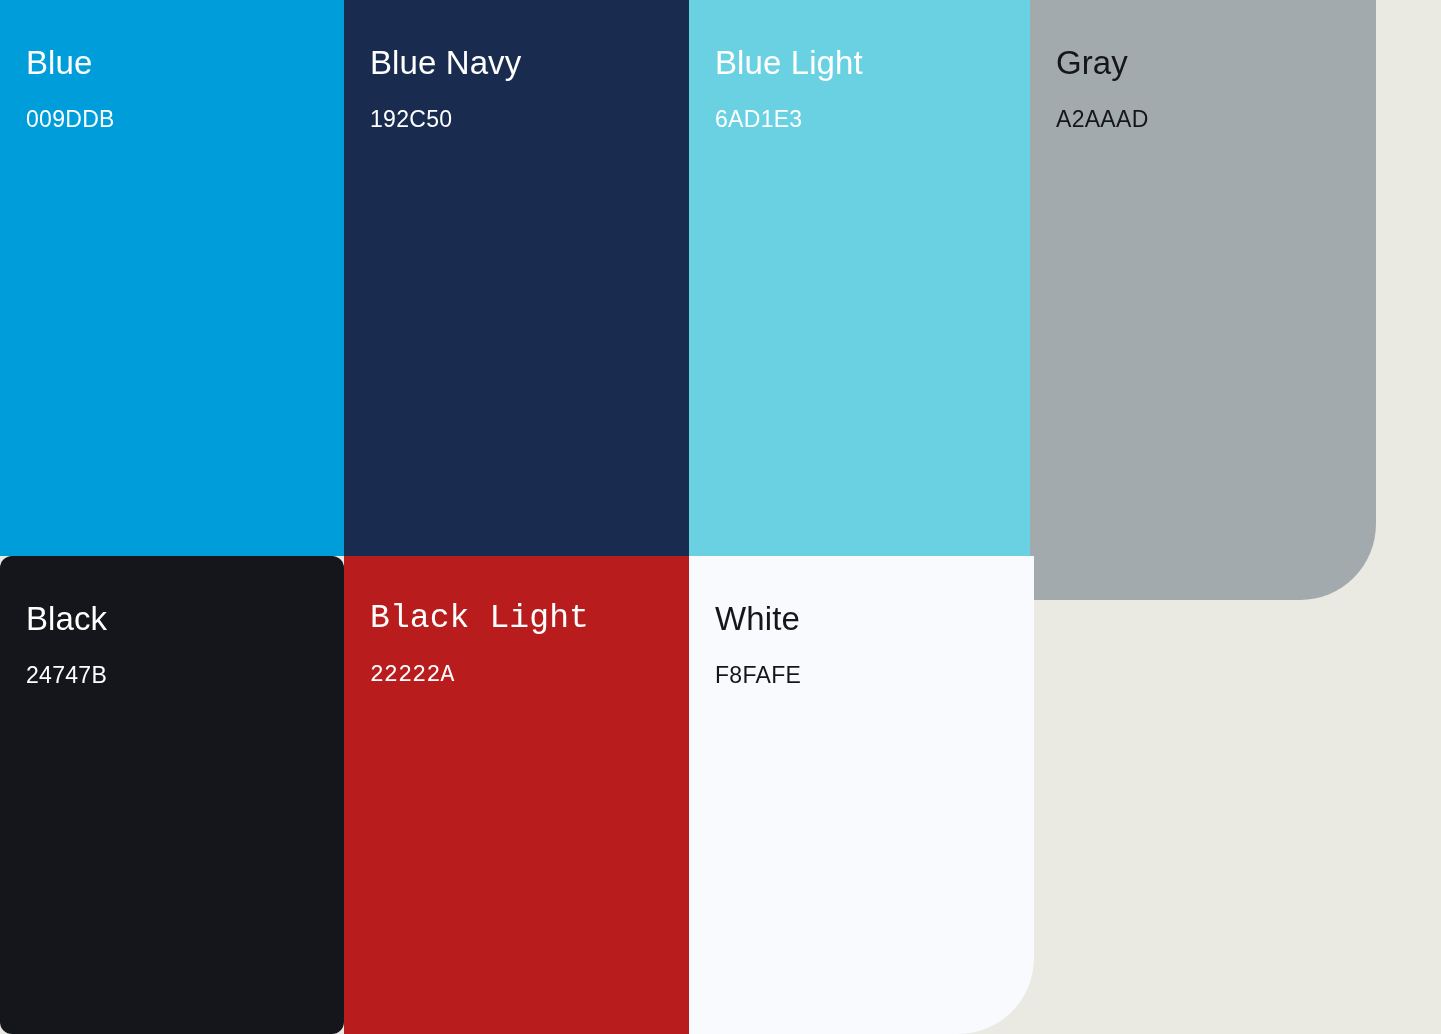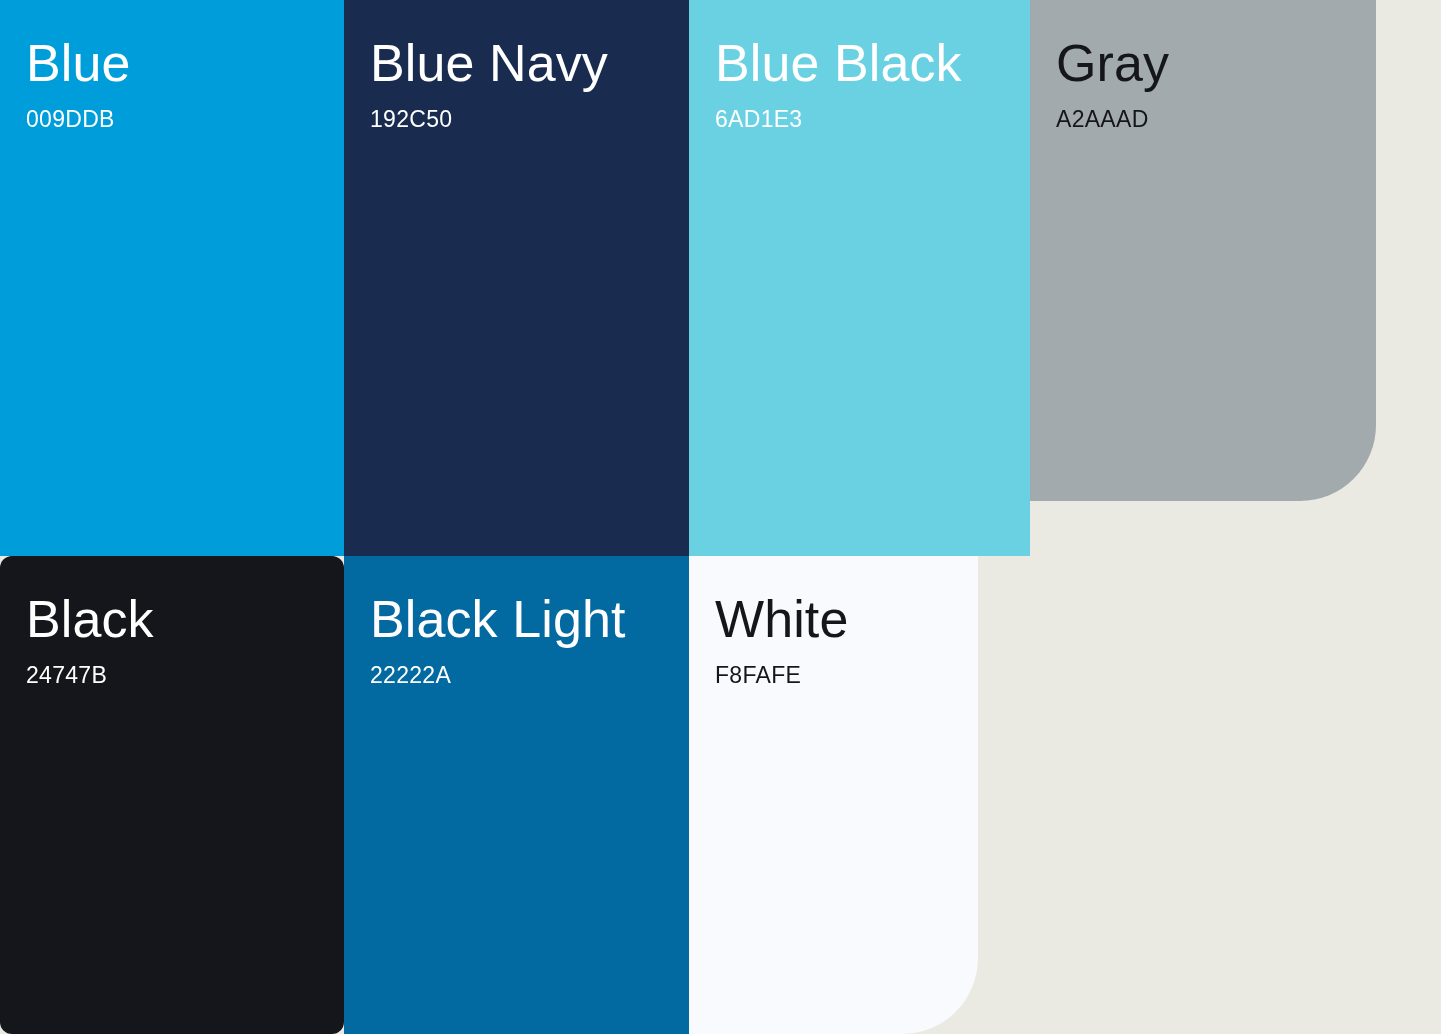--- a/index.html
+++ b/index.html
@@ -22,21 +22,21 @@
   }
   .swatch {
     position: absolute;
     box-sizing: border-box;
     overflow: hidden;
   }
   .swatch-name {
     position: absolute;
     left: 26px;
     top: 40px;
-    font-size: 52px;
+    font-size: 33px;
     font-weight: 400;
     line-height: 46px;
     letter-spacing: 0.1px;
     white-space: nowrap;
   }
   .swatch-hex {
     position: absolute;
     left: 26px;
     top: 94px;
     font-size: 23px;
@@ -51,58 +51,58 @@
     color: #FFFFFF;
   }
   .dark-text .swatch-name,
   .dark-text .swatch-hex {
     color: #15161B;
   }
   
   #swatch-blue        { left: 0px;    top: 0px;   width: 344px; height: 556px; }
   #swatch-blue-navy   { left: 344px;  top: 0px;   width: 345px; height: 556px; }
   #swatch-blue-light  { left: 689px;  top: 0px;   width: 341px; height: 556px; }
-  #swatch-gray        { left: 1030px; top: 0px;   width: 346px; height: 501px;
+  #swatch-gray        { left: 1030px; top: 0px;   width: 346px; height: 600px;
                         border-bottom-right-radius: 76px; }
   #swatch-black       { left: 0px;    top: 556px; width: 344px; height: 478px; }
   #swatch-black-light { left: 344px;  top: 556px; width: 345px; height: 478px; }
-  #swatch-white       { left: 689px;  top: 556px; width: 289px; height: 478px;
+  #swatch-white       { left: 689px;  top: 556px; width: 345px; height: 478px;
                         border-bottom-right-radius: 76px; }
 </style>
 </head>
 <body style="background: rgb(234, 234, 226);">
 
 <div id="palette-canvas" style="background: rgb(234, 234, 226);">
 
   <div class="swatch light-text" id="swatch-blue" style="background: rgb(0, 157, 219);">
     <span class="swatch-name">Blue</span>
     <span class="swatch-hex">009DDB</span>
   </div>
 
   <div class="swatch light-text" id="swatch-blue-navy" style="background: rgb(25, 44, 80);">
     <span class="swatch-name">Blue Navy</span>
     <span class="swatch-hex">192C50</span>
   </div>
 
   <div class="swatch light-text" id="swatch-blue-light" style="background: rgb(106, 209, 227);">
-    <span class="swatch-name">Blue Black</span>
+    <span class="swatch-name">Blue Light</span>
     <span class="swatch-hex">6AD1E3</span>
   </div>
 
   <div class="swatch dark-text" id="swatch-gray" style="background: rgb(162, 170, 173);">
     <span class="swatch-name">Gray</span>
     <span class="swatch-hex">A2AAAD</span>
   </div>
 
   <div class="swatch light-text" id="swatch-black" style="background: rgb(21, 22, 27); border-radius: 12px;">
     <span class="swatch-name">Black</span>
     <span class="swatch-hex">24747B</span>
   </div>
 
-  <div class="swatch light-text" id="swatch-black-light" style="background: #0369a1;">
+  <div class="swatch light-text" id="swatch-black-light" style="background: #b91c1c; font-family: Liberation Mono, monospace;">
     <span class="swatch-name">Black Light</span>
     <span class="swatch-hex">22222A</span>
   </div>
 
   <div class="swatch dark-text" id="swatch-white" style="background: rgb(248, 250, 254);">
     <span class="swatch-name">White</span>
     <span class="swatch-hex">F8FAFE</span>
   </div>
 
 </div>

